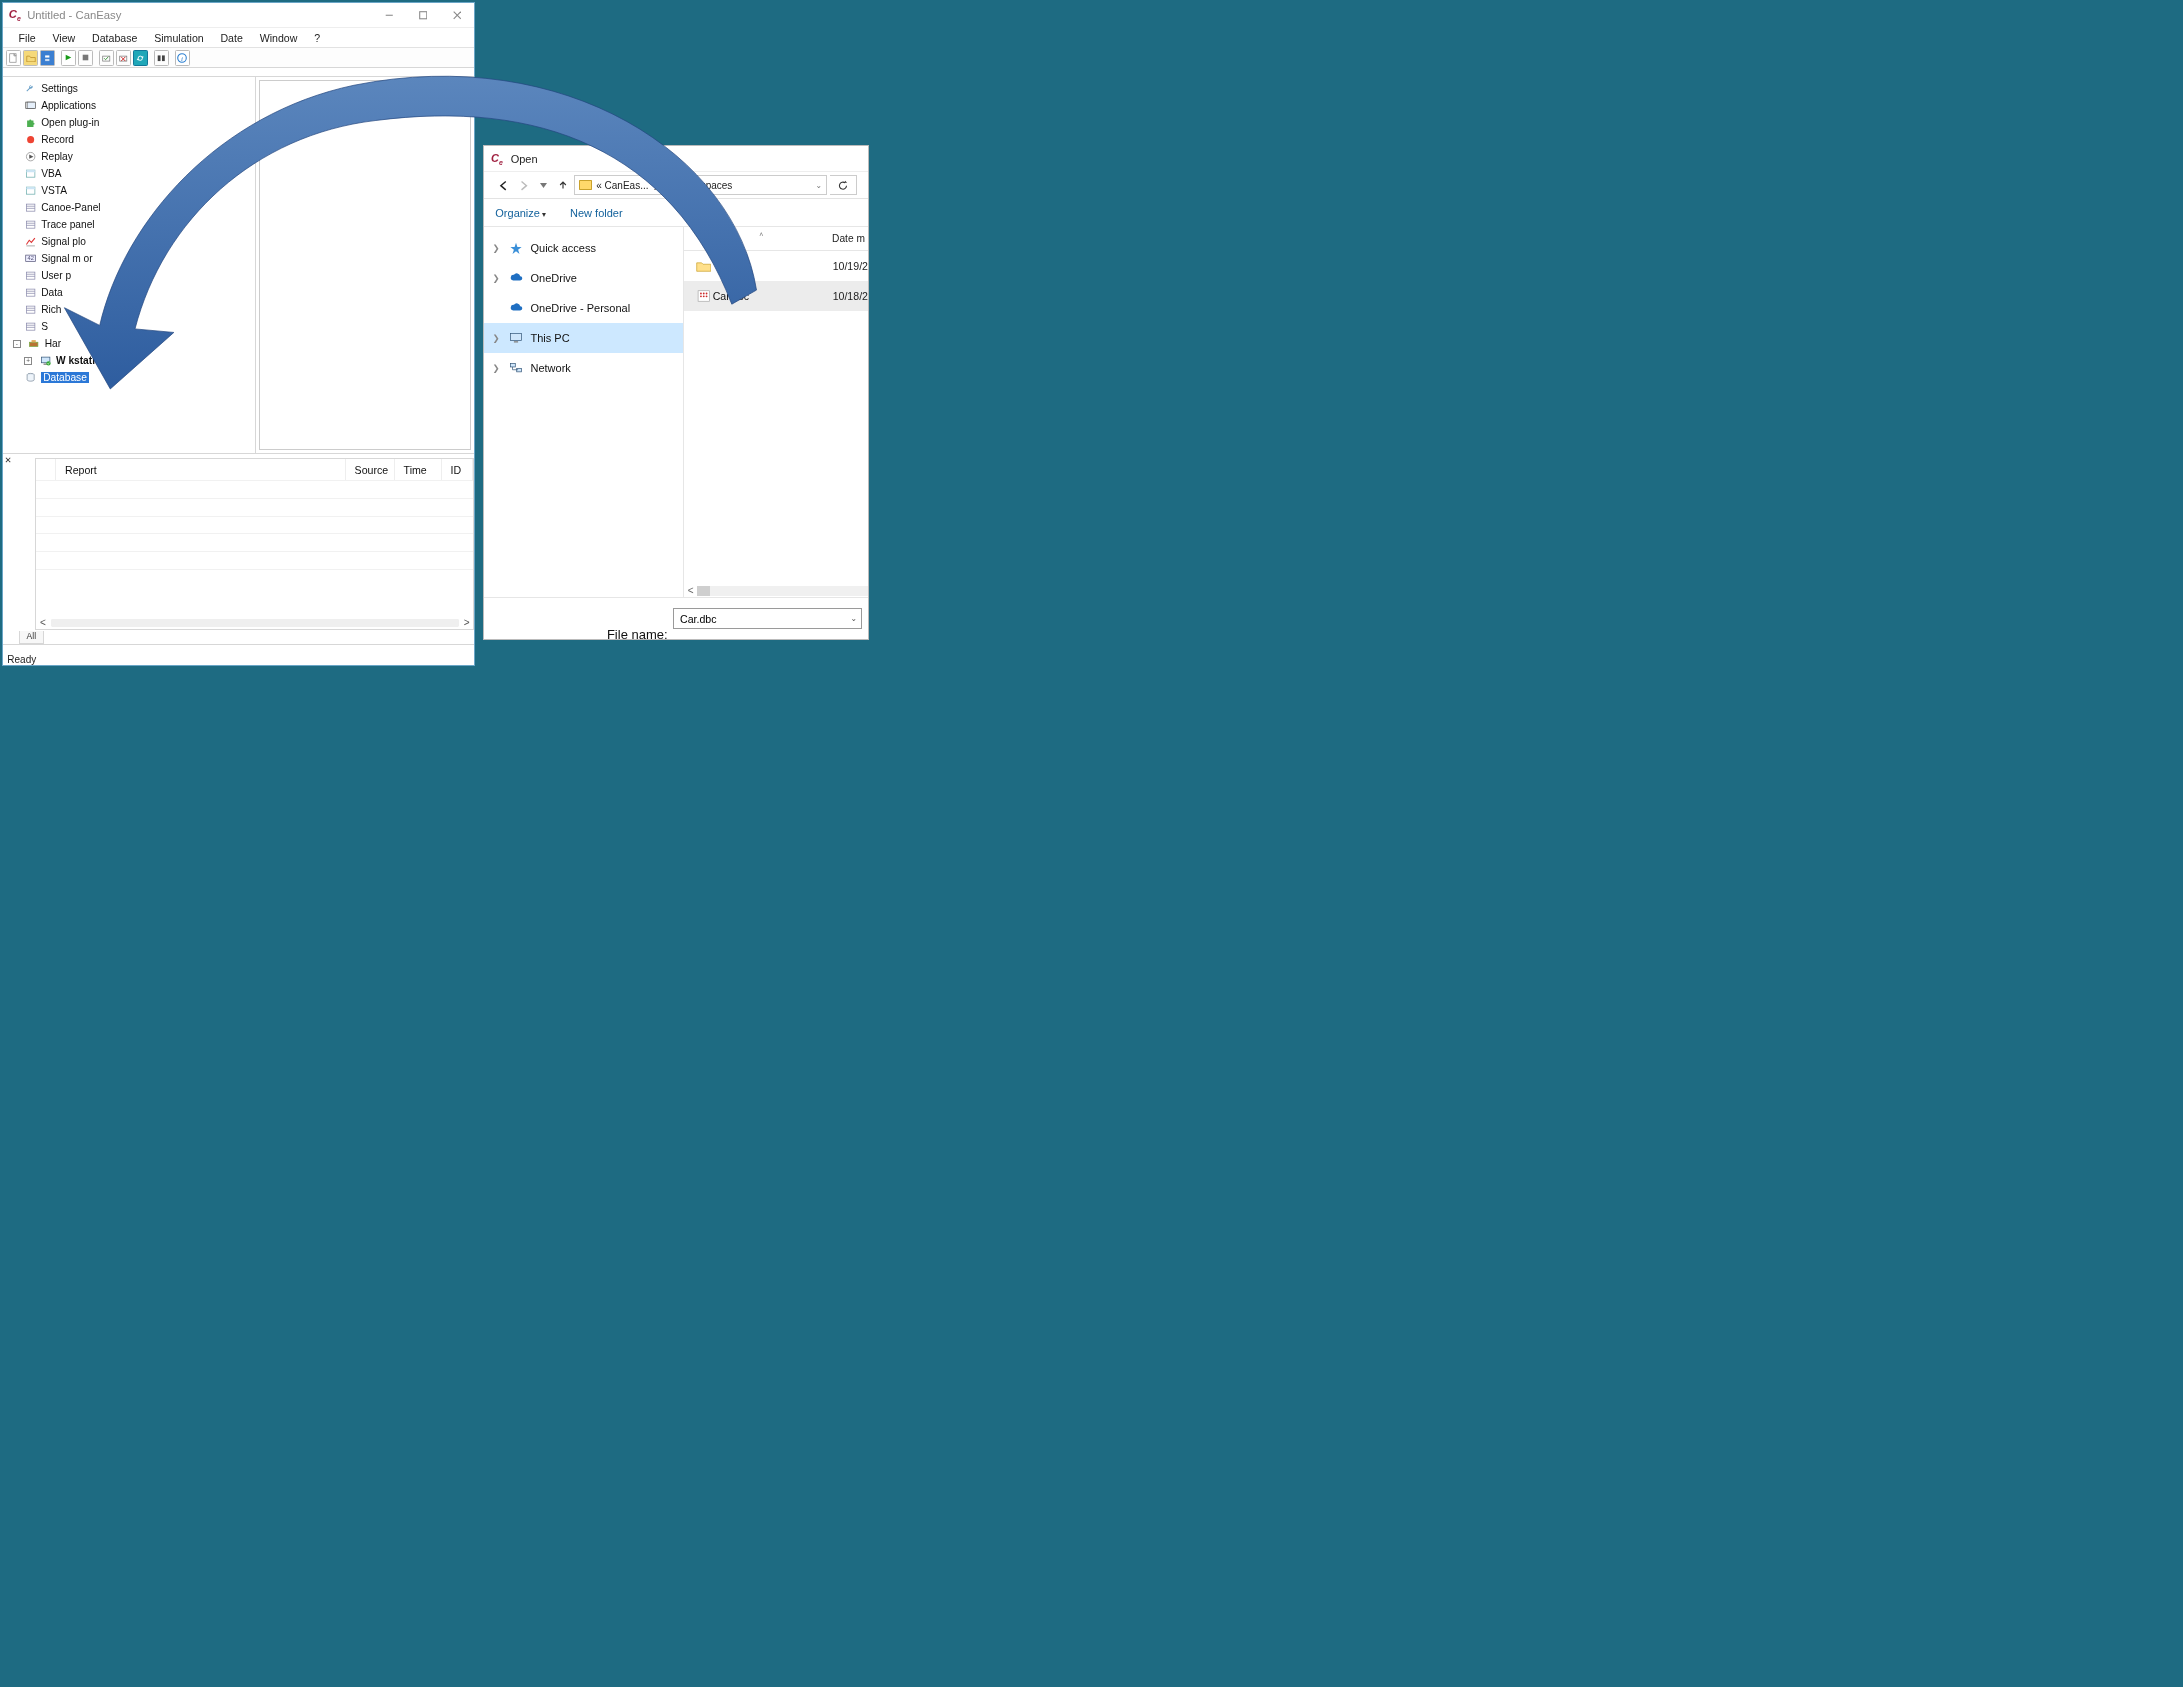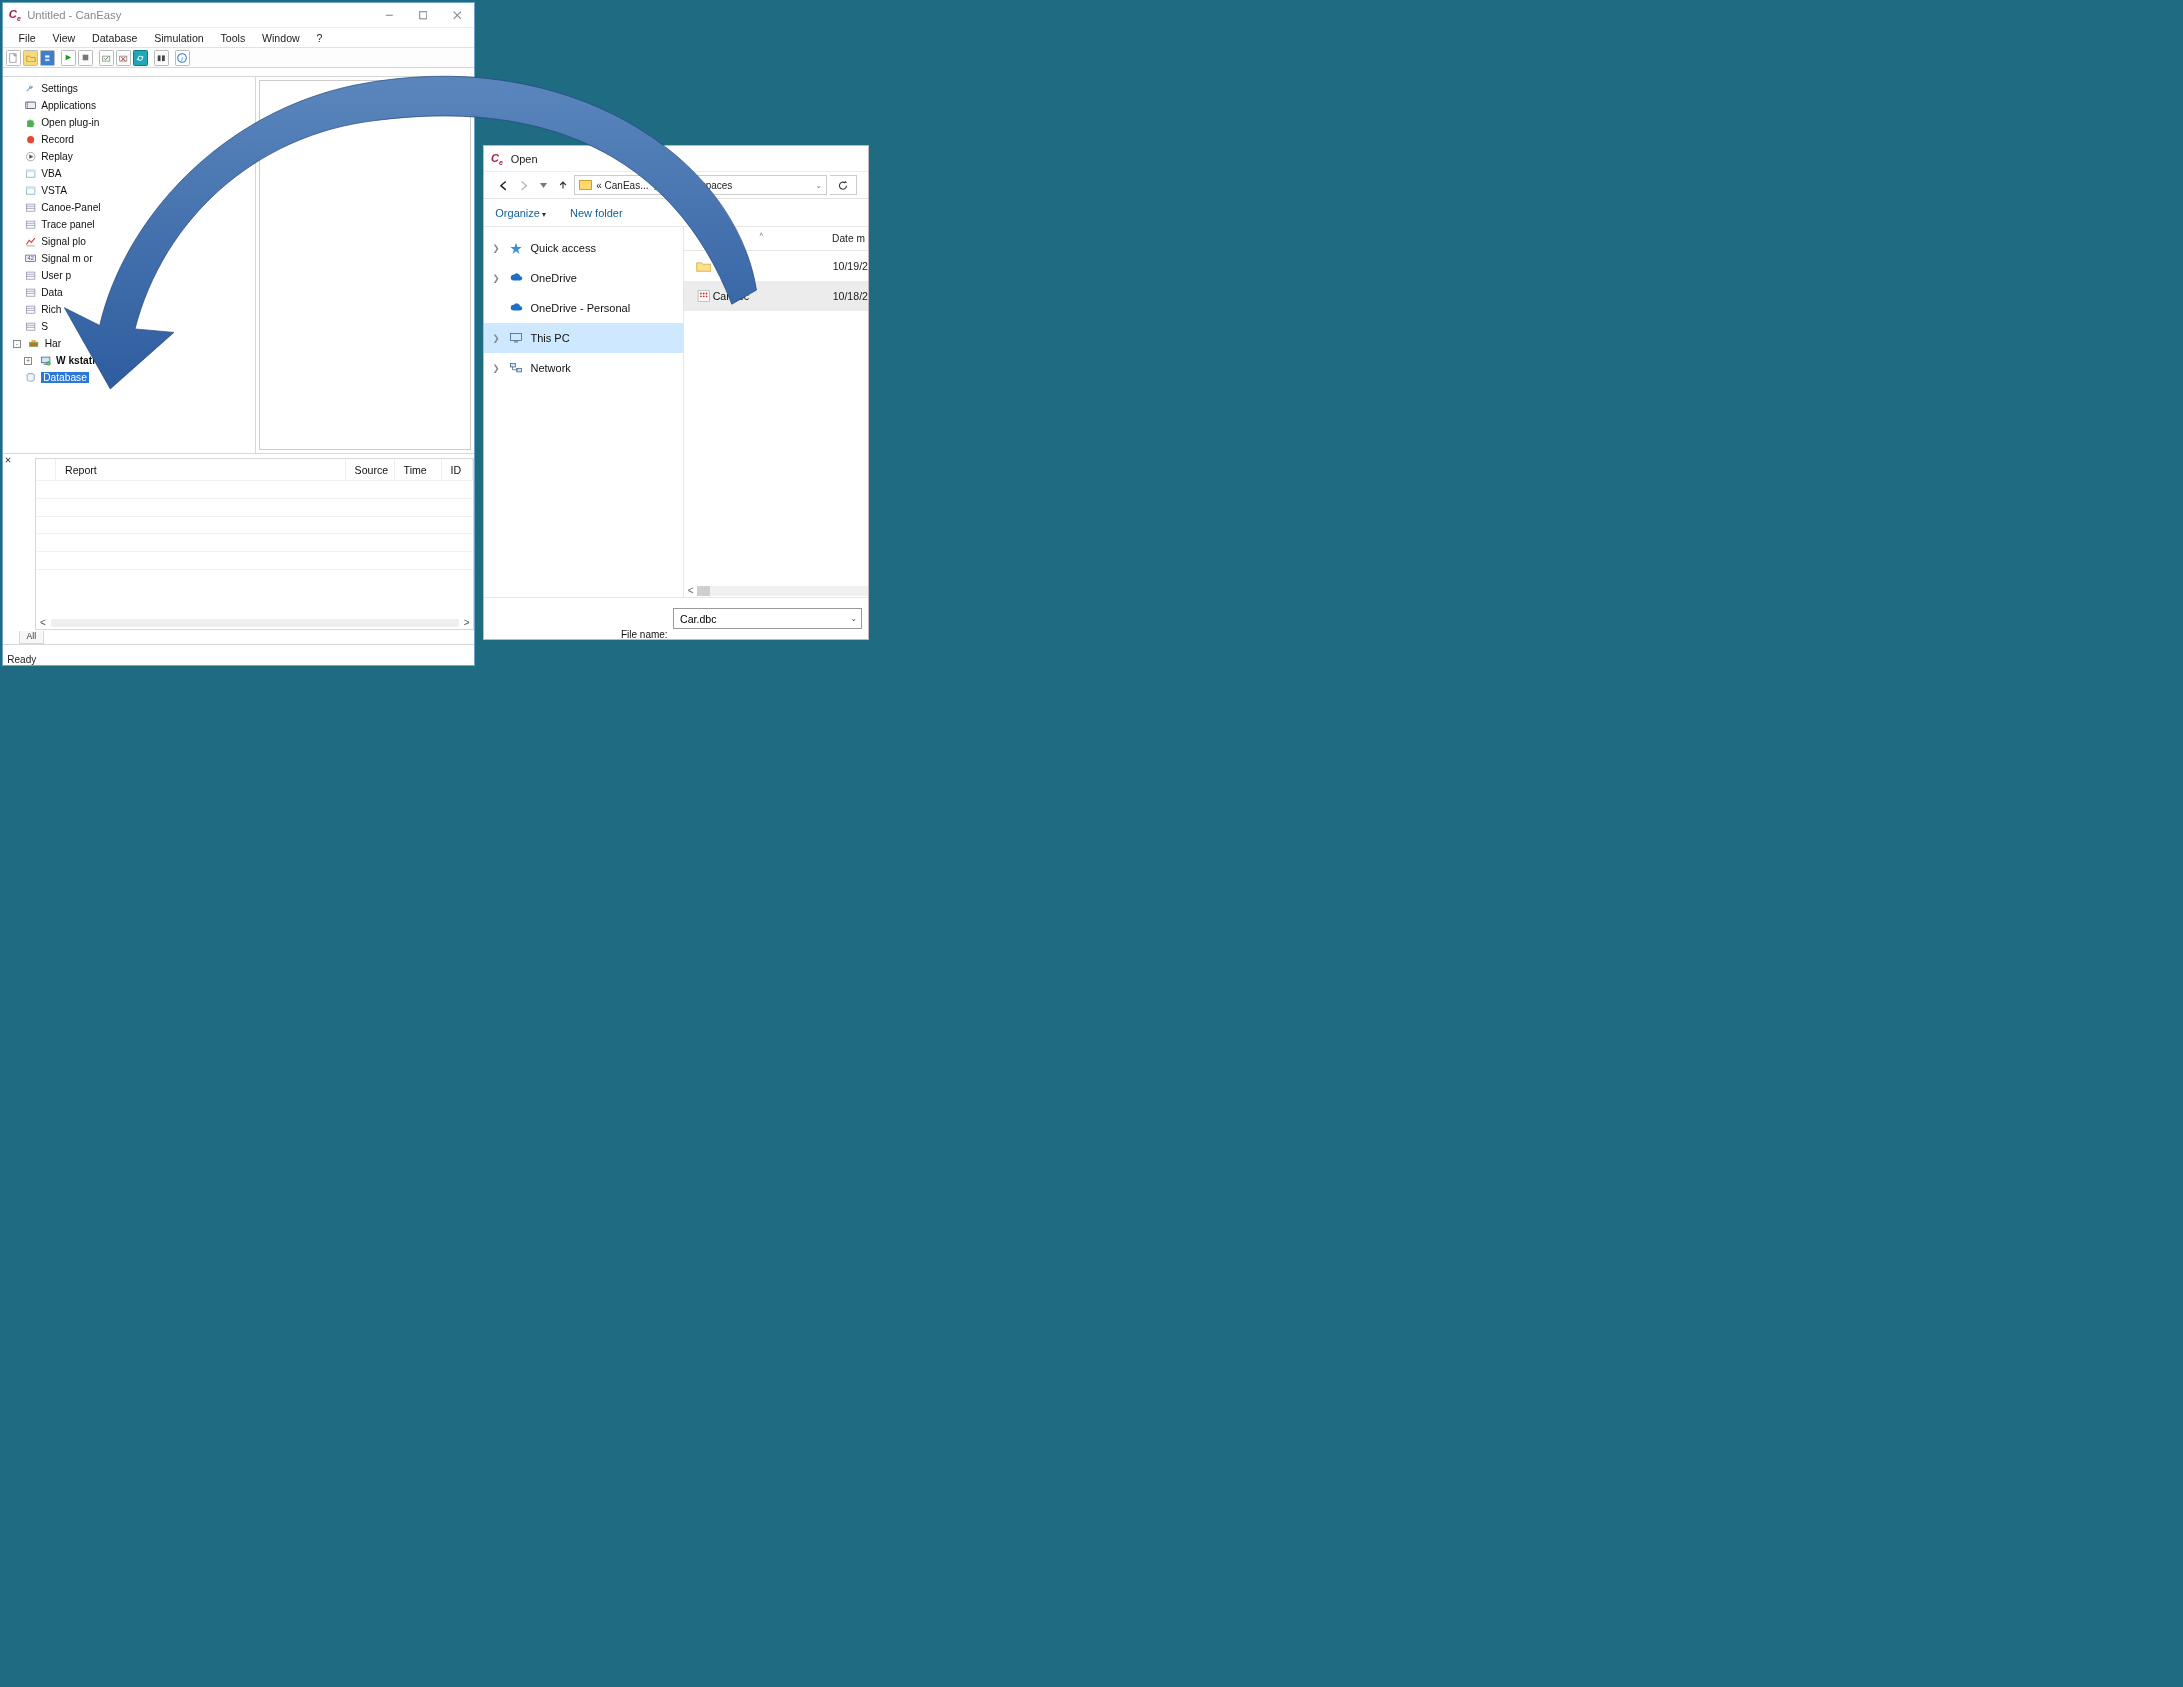--- a/index.html
+++ b/index.html
@@ -214,21 +214,21 @@
   }
   .od-hscroll .arrow{ width:12.7px; text-align:center; color:#666;}
   .od-hscroll .track{ flex:1; height:10px; background:#f0f0f0;}
   .od-hscroll .track .thumb{ width:12.7px;height:10px;background:#cfcfcf;}
 
   .od-bottom{
     height:42px; border-top:0.7px solid #e6e6e6;
     display:flex; align-items:center; justify-content:flex-end;
     padding-right:5.7px; gap:5.7px;
   }
-  .od-bottom label{ font-size:10px; color:#111;margin-top:32px;}
+  .od-bottom label{ font-size:13px; color:#111;margin-top:32px;}
   .od-filename {
     width:189px; height:21px; border:0.7px solid #9a9a9a;
     display:flex; align-items:center; padding:0 5.7px; font-size:10.6px;
     position:relative;
   }
   .od-filename .dd { position:absolute; right:4.2px; color:#555; font-size:7.8px;}
 
   
   .big-arrow {
     position:absolute;
@@ -262,21 +262,21 @@
           </svg>
       </div>
     </div>
   </div>
 
   <div class="menubar">
     <span>File</span>
     <span>View</span>
     <span>Database</span>
     <span>Simulation</span>
-    <span>Tools</span>
+    <span>Date</span>
     <span>Window</span>
     <span>?</span>
   </div>
 
   <div class="toolbar">
     <div class="tb-btn tb-new">
         <svg width="8.5" height="10" viewBox="0 0 12 14">
           <rect x="1" y="1" width="9" height="12" fill="#fff" stroke="#888"></rect>
           <path d="M7 1 L10 4 L7 4 Z" fill="#ddd" stroke="#888"></path>
         </svg>

